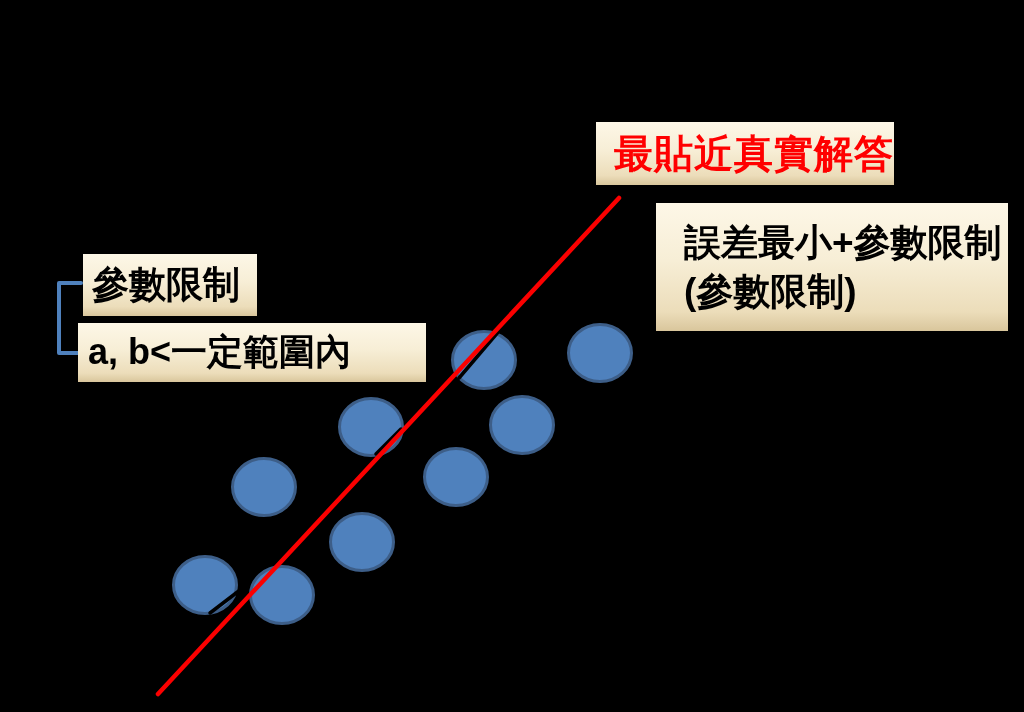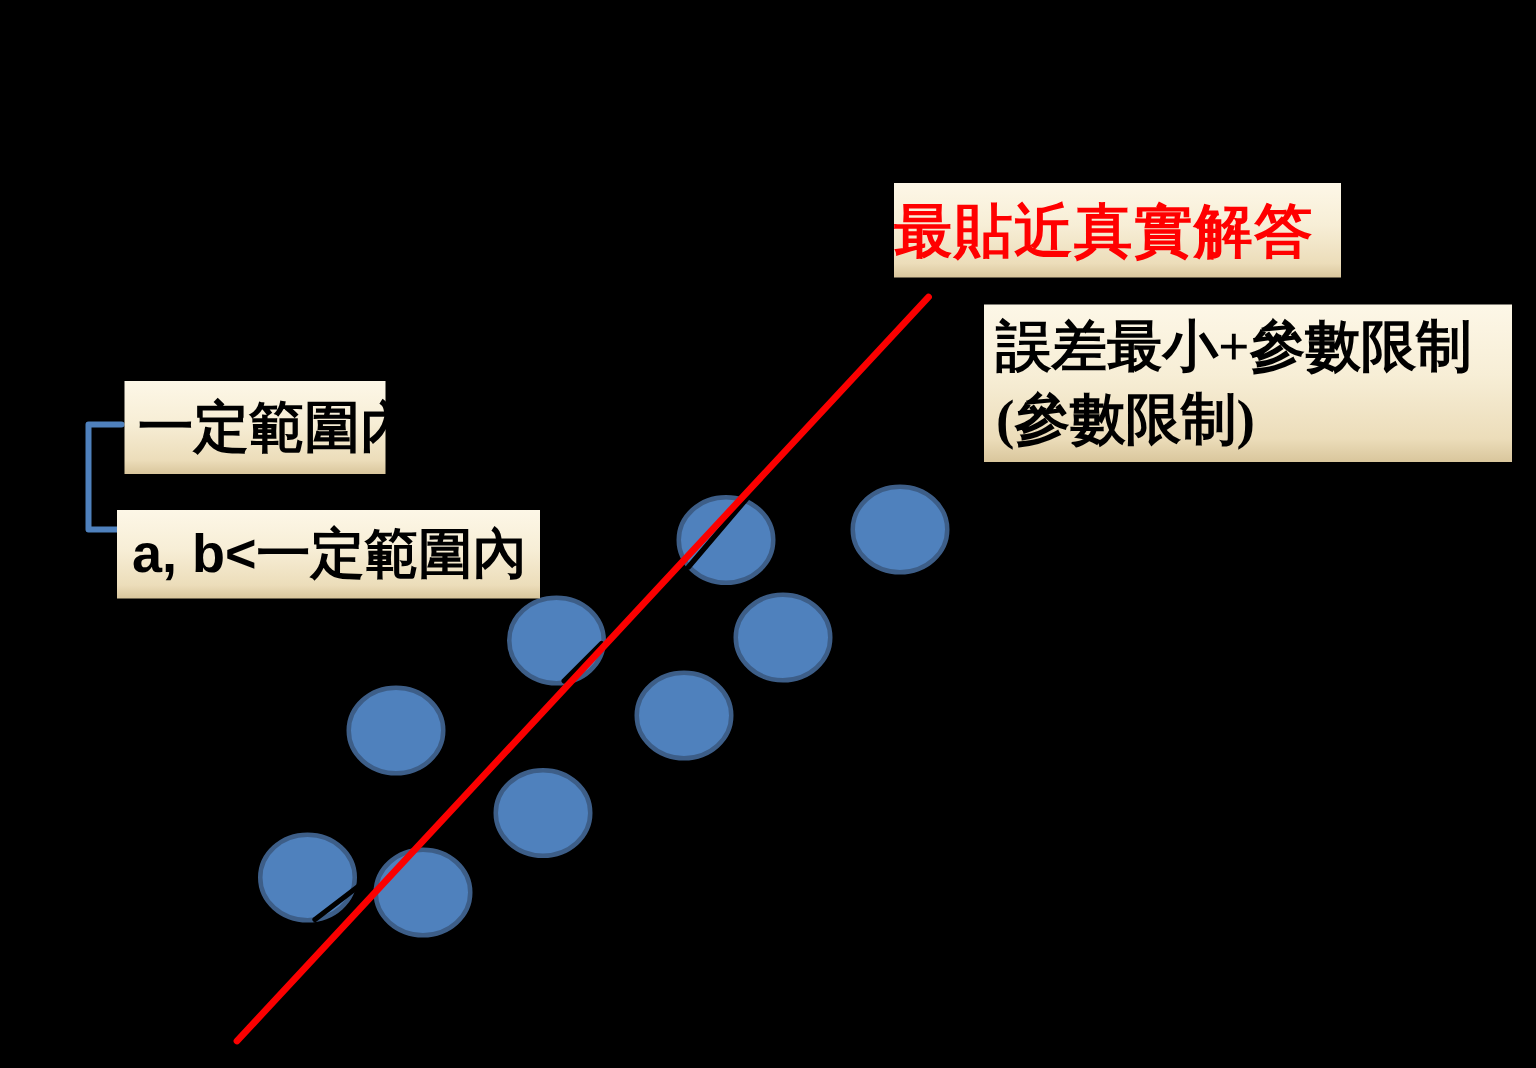--- a/index.html
+++ b/index.html
@@ -27,40 +27,38 @@
     color: #000;
     display: flex;
     flex-direction: column;
     justify-content: center;
     box-sizing: border-box;
     white-space: nowrap;
   }
   .box-answer {
     left: 596px; top: 122px; width: 298px; height: 63px;
     font-size: 39px;
-    align-items: flex-start;
+    align-items: flex-end;
     letter-spacing: 1px;
   }
   .box-constraint {
-    left: 656px; top: 203px; width: 352px; height: 105px;
+    left: 656px; top: 203px; width: 352px; height: 128px;
     font-size: 37px;
     line-height: 49px;
-    padding-left: 8px;
-    font-family: Liberation Serif, serif;
+    padding-left: 28px;
   }
   .box-error-min {
     left: 83px; top: 254px; width: 174px; height: 62px;
     font-size: 37px;
     padding-left: 9px;
   }
   .box-ab {
-    left: 78px; top: 323px; width: 282px; height: 59px;
+    left: 78px; top: 323px; width: 348px; height: 59px;
     font-size: 36px;
     padding-left: 10px;
-    margin-top: 17px;
   }
 </style>
 </head>
 <body>
 
 <div class="canvas">
 
   <svg id="diagram-svg" width="1024" height="712" viewBox="0 0 1024 712">
       <path d="M81,283 L59,283 L59,353 L81,353" fill="none" stroke="#4f81bd" stroke-width="4" stroke-linecap="round" stroke-linejoin="round"></path>
       <ellipse cx="205" cy="585" rx="31.5" ry="28.5" fill="#4f81bd" stroke="#3d5e88" stroke-width="3"></ellipse>
@@ -72,21 +70,21 @@
       <ellipse cx="484" cy="360" rx="31.5" ry="28.5" fill="#4f81bd" stroke="#3d5e88" stroke-width="3"></ellipse>
       <ellipse cx="522" cy="425" rx="31.5" ry="28.5" fill="#4f81bd" stroke="#3d5e88" stroke-width="3"></ellipse>
       <ellipse cx="600" cy="353" rx="31.5" ry="28.5" fill="#4f81bd" stroke="#3d5e88" stroke-width="3"></ellipse>
       <line x1="210" y1="613" x2="244" y2="587" stroke="#000000" stroke-width="3.5" stroke-linecap="round"></line>
       <line x1="376" y1="454" x2="401" y2="429" stroke="#000000" stroke-width="3.5" stroke-linecap="round"></line>
       <line x1="459" y1="378" x2="499" y2="331" stroke="#000000" stroke-width="3.5" stroke-linecap="round"></line>
       <line x1="158" y1="694" x2="619" y2="198" stroke="#fb0000" stroke-width="4.5" stroke-linecap="round"></line>
     </svg>
 
   <div class="callout box-error-min">
-    <span>一定範圍內</span>
+    <span>參數限制</span>
   </div>
 
   <div class="callout box-ab">
     <span>a, b&lt;一定範圍內</span>
   </div>
 
   <div class="callout box-answer">
     <span style="color:#ff0000;">最貼近真實解答</span>
   </div>
 

